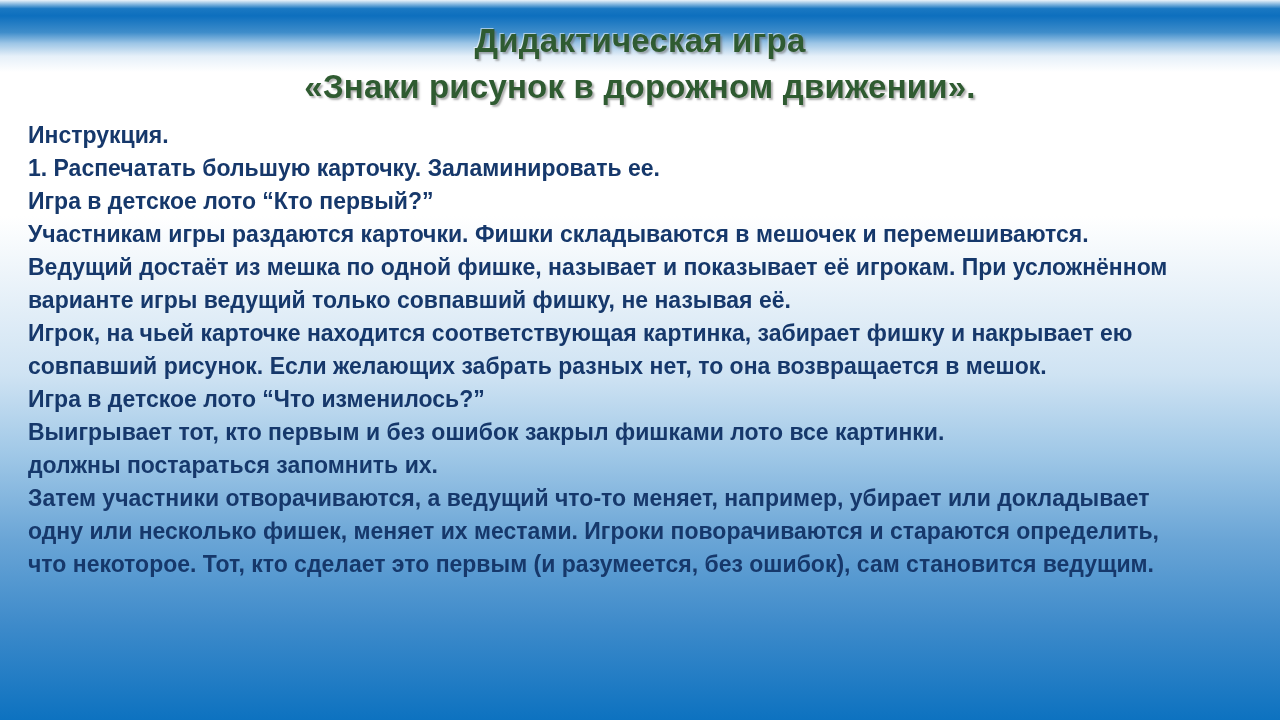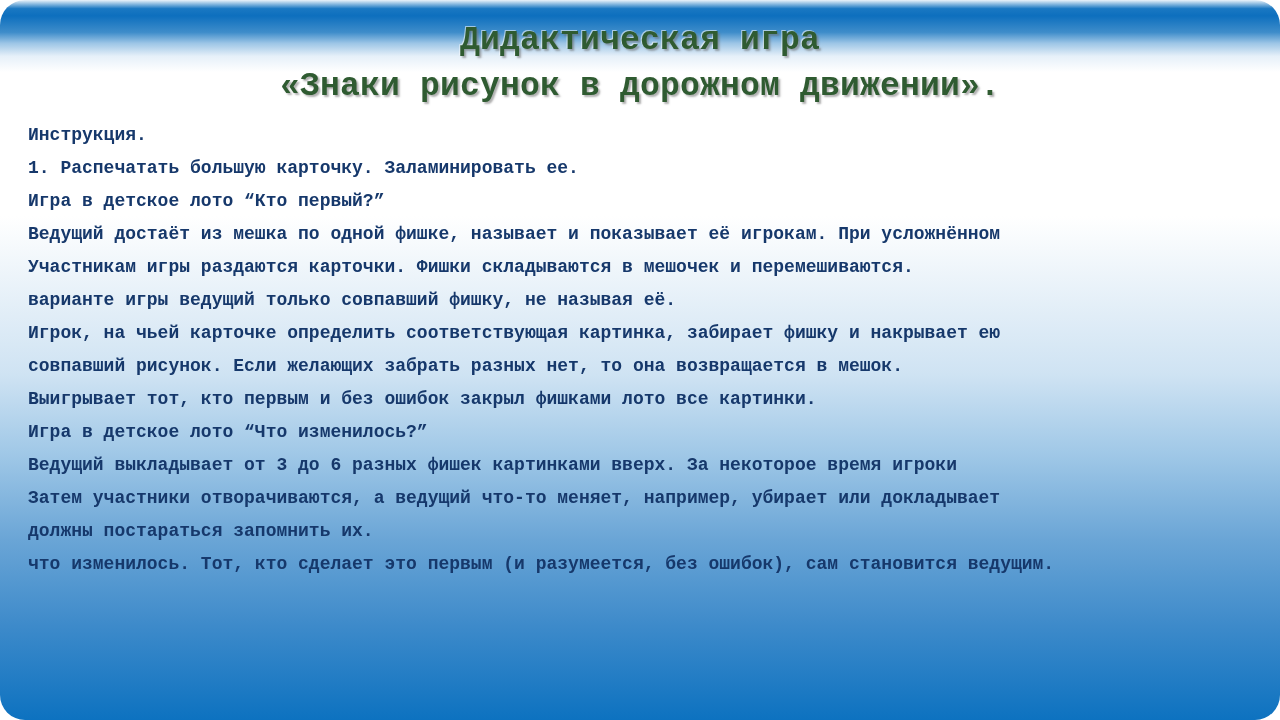--- a/index.html
+++ b/index.html
@@ -8,76 +8,75 @@
     width: 1280px;
     height: 720px;
     overflow: hidden;
     background: #ffffff;
   }
   .slide {
     position: relative;
     width: 1280px;
     height: 720px;
     box-sizing: border-box;
-    font-family: Liberation Mono, monospace;
+    font-family: Liberation Sans, sans-serif;
     font-weight: bold;
     background: linear-gradient(180deg,
       #eaf3fa 0%,
       #1a78c2 1.2%,
       #0d6fbe 2.2%,
       #3f8dca 4.5%,
       #9cc5e6 6%,
       #e6f0f9 7.8%,
       #ffffff 10%,
       #ffffff 30%,
       #e9f2f9 40%,
       #cfe3f3 52%,
       #a0c8e7 63%,
       #6aa5d6 75%,
       #3d8aca 87%,
       #0d72c0 100%);
-    border-radius: 25px;
   }
   .title {
     padding-top: 18px;
     text-align: center;
     font-size: 33px;
     line-height: 46px;
     color: var(--title-color, #2f5b31);
     text-shadow: 2px 2px 2px rgba(110,110,110,0.55),
                  -1px -1px 0 rgba(255,255,255,0.55);
     letter-spacing: 0.2px;
   }
   .body-text {
     padding: 9px 26px 0 28px;
-    font-size: 18px;
+    font-size: 23px;
     line-height: 33px;
     color: var(--body-color, #16386b);
   }
   .body-line {
     white-space: nowrap;
   }
 </style>
 </head>
 <body>
 
 <div class="slide">
   <header class="title">
     <div class="title-line">Дидактическая игра</div>
     <div class="title-line">«Знаки рисунок в дорожном движении».</div>
   </header>
   <main class="body-text">
       <div class="body-line">Инструкция.</div>
       <div class="body-line">1. Распечатать большую карточку. Заламинировать ее.</div>
       <div class="body-line">Игра в детское лото “Кто первый?”</div>
+      <div class="body-line">Участникам игры раздаются карточки. Фишки складываются в мешочек и перемешиваются.</div>
       <div class="body-line">Ведущий достаёт из мешка по одной фишке, называет и показывает её игрокам. При усложнённом</div>
-      <div class="body-line">Участникам игры раздаются карточки. Фишки складываются в мешочек и перемешиваются.</div>
       <div class="body-line">варианте игры ведущий только совпавший фишку, не называя её.</div>
-      <div class="body-line">Игрок, на чьей карточке определить соответствующая картинка, забирает фишку и накрывает ею</div>
+      <div class="body-line">Игрок, на чьей карточке находится соответствующая картинка, забирает фишку и накрывает ею</div>
       <div class="body-line">совпавший рисунок. Если желающих забрать разных нет, то она возвращается в мешок.</div>
+      <div class="body-line">Игра в детское лото “Что изменилось?”</div>
       <div class="body-line">Выигрывает тот, кто первым и без ошибок закрыл фишками лото все картинки.</div>
-      <div class="body-line">Игра в детское лото “Что изменилось?”</div>
-      <div class="body-line">Ведущий выкладывает от 3 до 6 разных фишек картинками вверх. За некоторое время игроки</div>
+      <div class="body-line">должны постараться запомнить их.</div>
       <div class="body-line">Затем участники отворачиваются, а ведущий что-то меняет, например, убирает или докладывает</div>
-      <div class="body-line">должны постараться запомнить их.</div>
-      <div class="body-line">что изменилось. Тот, кто сделает это первым (и разумеется, без ошибок), сам становится ведущим.</div>
+      <div class="body-line">одну или несколько фишек, меняет их местами. Игроки поворачиваются и стараются определить,</div>
+      <div class="body-line">что некоторое. Тот, кто сделает это первым (и разумеется, без ошибок), сам становится ведущим.</div>
     </main>
 </div>
 
 </body></html>

